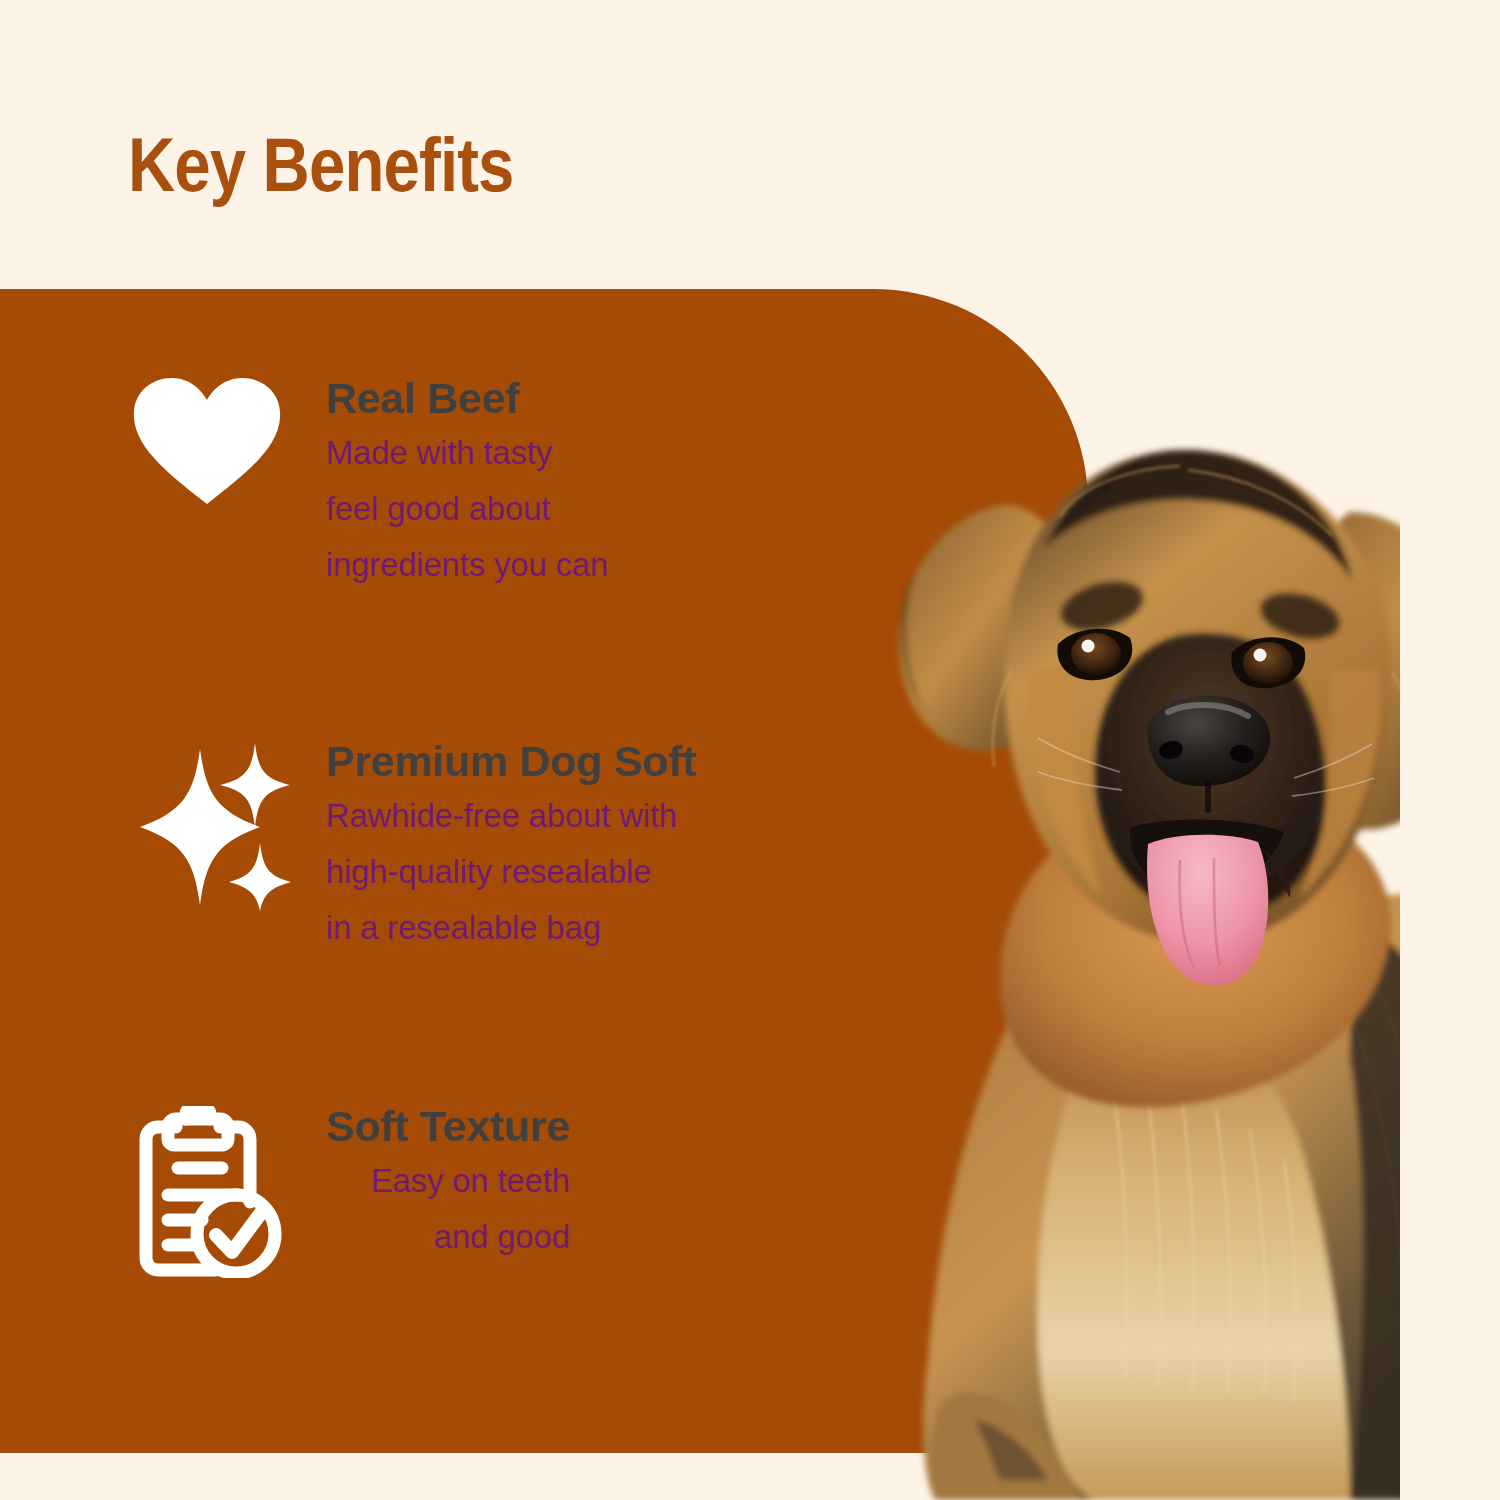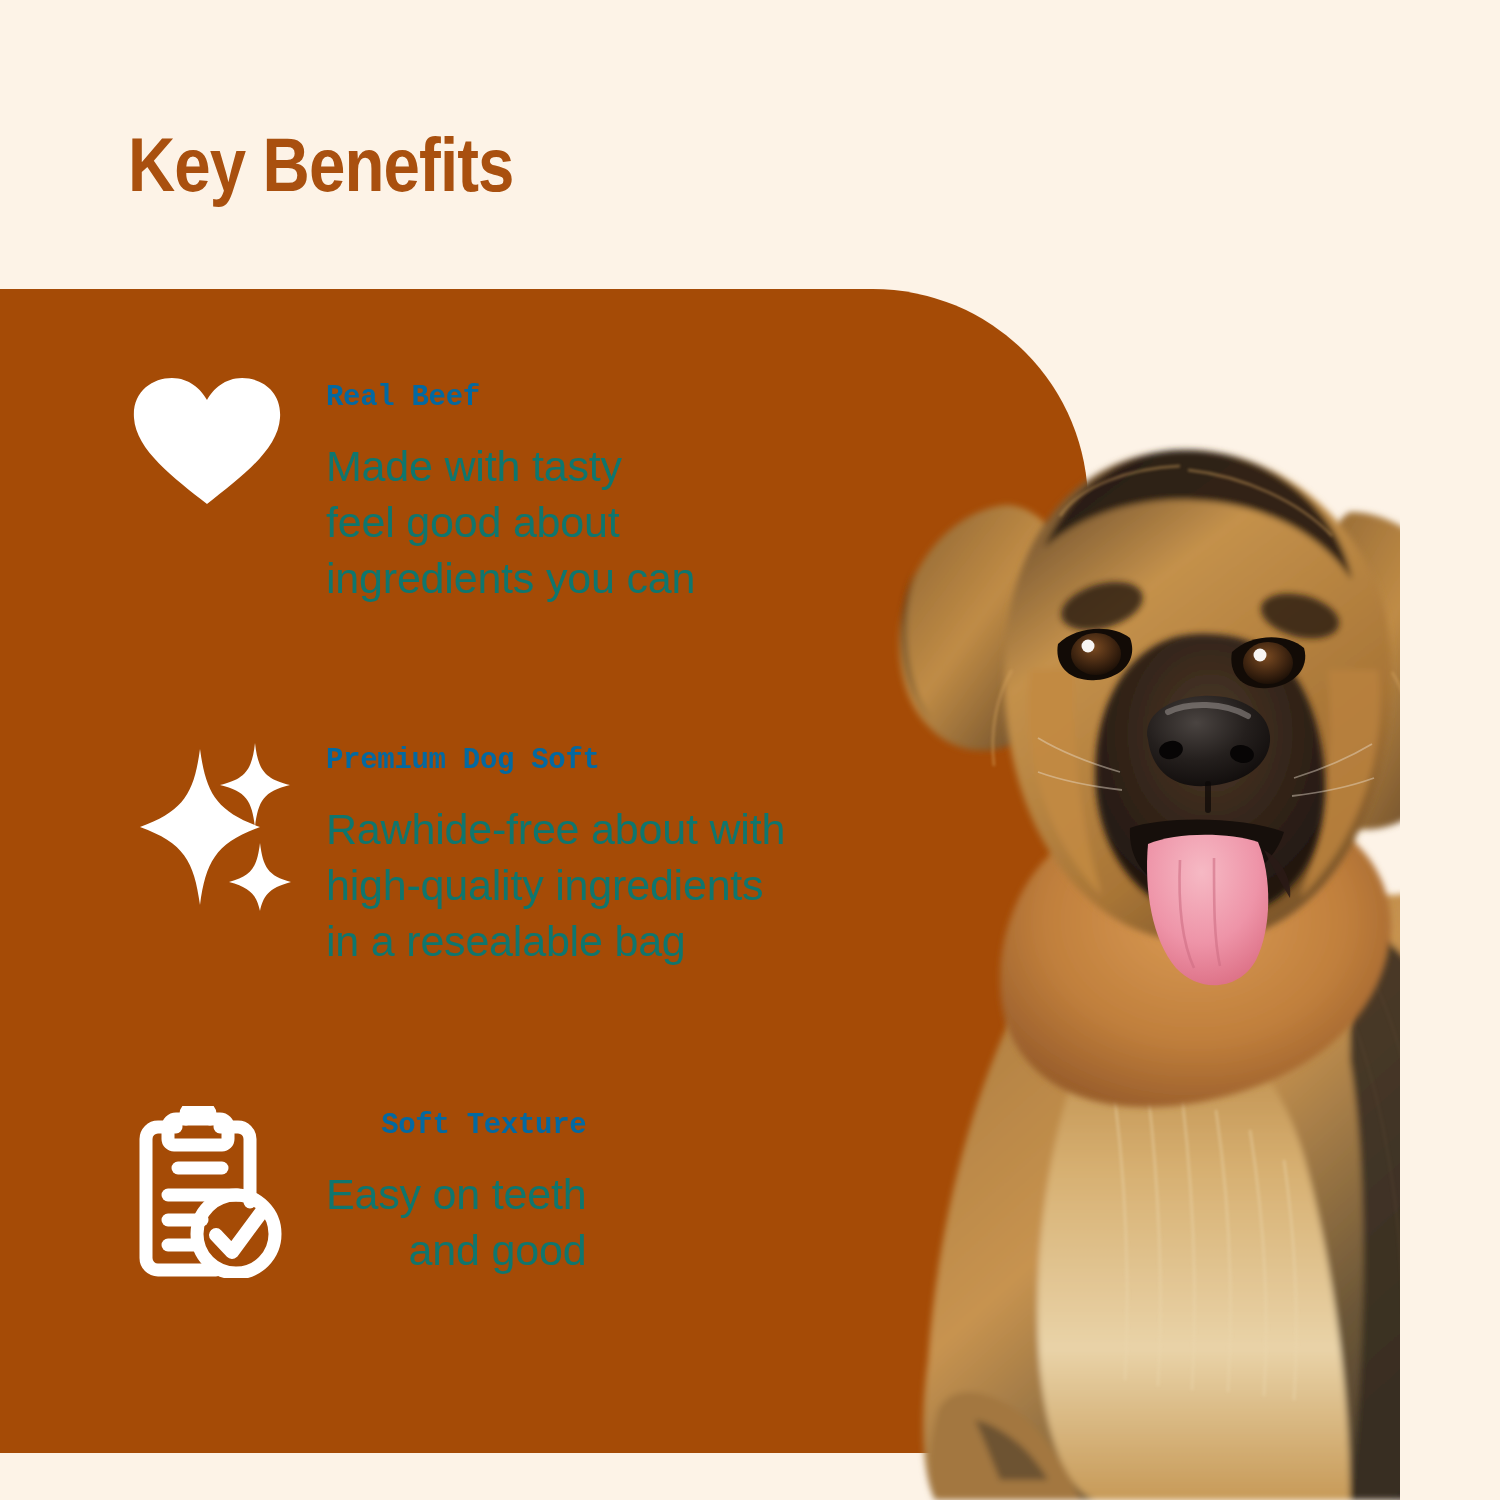--- a/index.html
+++ b/index.html
@@ -69,36 +69,36 @@
     display: flex;
     justify-content: flex-start;
     align-items: flex-start;
     padding-top: 6px;
   }
   .benefit-text {
     margin-left: 18px;
     color: #FFF9F1;
   }
   .benefit-title {
-    font-family: Liberation Mono, monospace;
+    font-family: Liberation Sans, sans-serif;
     font-weight: 700;
-    font-size: 29px;
+    font-size: 43px;
     line-height: 52px;
     letter-spacing: -0.3px;
-    color: #0369a1;
+    color: #404040;
     white-space: nowrap;
   }
   .benefit-desc {
     font-family: "Liberation Sans", sans-serif;
     font-weight: 400;
-    font-size: 43px;
+    font-size: 33px;
     line-height: 56px;
     letter-spacing: -0.2px;
-    color: #0f766e;
-    margin-top: 14px;
+    color: #701a75;
+    margin-top: 1px;
   }
   .benefit-desc span { display: block; white-space: nowrap; }
 
   
   #dog-photo {
     position: absolute;
     left: 880px;
     top: 420px;
     width: 620px;
     height: 1080px;
@@ -139,21 +139,21 @@
 
         <path fill="#FFFFFF" d="M123 2 C 126 28, 132 38, 158 44 C 132 50, 126 60, 123 86 C 120 60, 114 50, 88 44 C 114 38, 120 28, 123 2 Z"></path>
 
         <path fill="#FFFFFF" d="M128 102 C 131 126, 136 135, 159 141 C 136 147, 131 156, 128 170 C 125 156, 120 147, 97 141 C 120 135, 125 126, 128 102 Z"></path>
       </svg>
     </div>
     <div class="benefit-text">
       <div class="benefit-title">Premium Dog Soft</div>
       <div class="benefit-desc">
         <span>Rawhide-free about with</span>
-        <span>high-quality ingredients</span>
+        <span>high-quality resealable</span>
         <span>in a resealable bag</span>
       </div>
     </div>
   </div>
 
   <div class="benefit-row" id="benefit-row-2">
     <div class="benefit-icon">
       <svg width="150" height="172" viewBox="0 0 150 172" aria-hidden="true">
         <g fill="none" stroke="#FFFFFF" stroke-width="13" stroke-linecap="round" stroke-linejoin="round">
 

